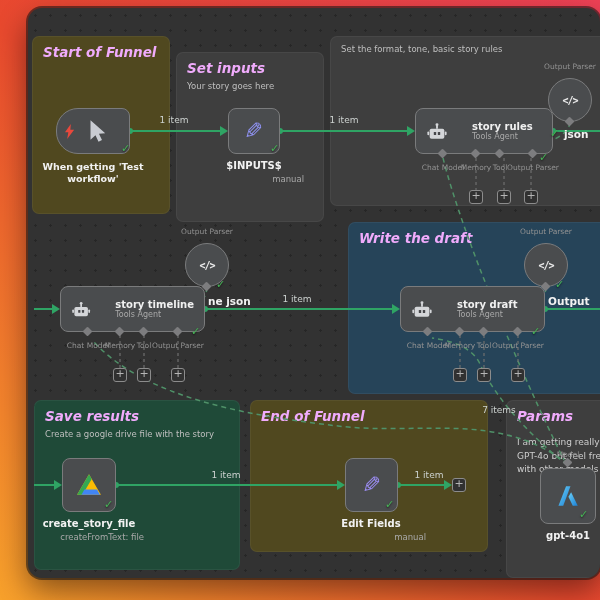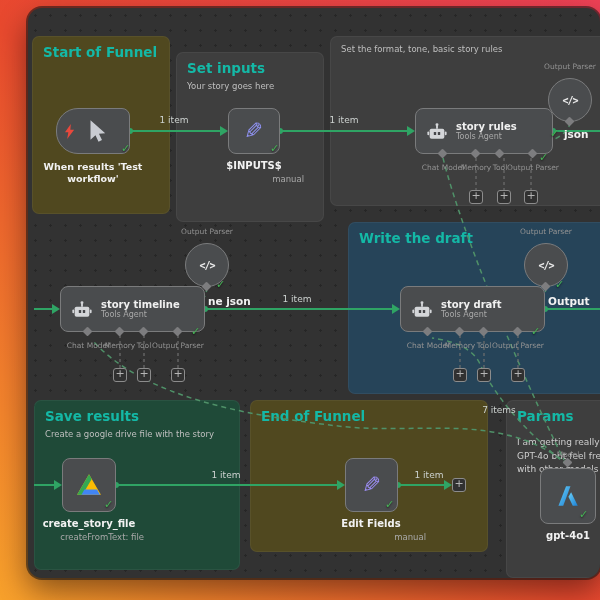--- a/index.html
+++ b/index.html
@@ -10,30 +10,30 @@
   }
   #canvas{
     position:absolute;left:28px;top:8px;width:572px;height:570px;
     background-color:#323232;
     background-image:radial-gradient(#262626 1.1px, transparent 1.4px);
     background-size:15px 15px;
     border-radius:14px;overflow:hidden;
     box-shadow:0 0 0 2px rgba(20,20,20,.55), 0 12px 30px rgba(0,0,0,.45);
   }
   .sticky{position:absolute;border-radius:7px;padding:7px 10px;box-sizing:border-box;z-index:1;border:1px solid rgba(255,255,255,.05);}
-  .sticky .t{font-size:13.5px;font-weight:bold;color:#14b8a6;margin:0 0 5px 0;white-space:nowrap;}
+  .sticky .t{font-size:13.5px;font-weight:bold;color:#f0abfc;margin:0 0 5px 0;white-space:nowrap;font-style:italic;}
   .sticky .s{font-size:8.5px;color:#bfbfbf;line-height:1.4;white-space:nowrap;}
   .olive{background:#50481f;}
   .gray{background:#3e3e3e;}
   .blue{background:#264459;}
   .green{background:#1f4a38;}
   svg.wires{position:absolute;left:0;top:0;z-index:2;}
   .node{position:absolute;background:#4a4c4e;border:1px solid #7a7b7c;border-radius:8px;z-index:3;display:flex;align-items:center;justify-content:center;box-sizing:border-box;}
   .trig{border-radius:22px 8px 8px 22px;justify-content:flex-start;gap:9px;padding-left:8px;}
-  .agent{justify-content:flex-start;gap:8px;padding:0 10px;}
+  .agent{justify-content:flex-start;gap:24px;padding:0 10px;}
   .circle{border-radius:50%;}
   .node .nm{font-size:10px;font-weight:bold;color:#f0f0f0;white-space:nowrap;}
   .node .ns{font-size:8px;color:#a9a9a9;white-space:nowrap;}
   .nlabel{position:absolute;z-index:3;text-align:center;font-weight:bold;color:#f2f2f2;font-size:10px;white-space:nowrap;}
   .nsub{position:absolute;z-index:3;text-align:right;color:#a9a9a9;font-size:8.5px;white-space:nowrap;}
   .ilabel{position:absolute;z-index:3;text-align:center;color:#cdd2d0;font-size:9px;width:44px;white-space:nowrap;}
   .clabel{position:absolute;z-index:3;text-align:center;font-size:7.5px;color:#929292;white-space:nowrap;}
   .diamond{position:absolute;width:7px;height:7px;background:#7d7d7f;transform:rotate(45deg);border-radius:1px;z-index:3;}
   .plus{position:absolute;width:14px;height:14px;background:#313131;border:1.5px solid #8c8c8c;border-radius:3px;color:#b5b5b5;font-size:11px;line-height:10px;text-align:center;z-index:3;box-sizing:border-box;}
   .check{position:absolute;color:#46b556;font-size:11px;font-weight:bold;z-index:4;text-shadow:0 1px 2px rgba(0,0,0,.6);}
@@ -127,21 +127,21 @@
 
   <div class="node trig" style="left:28px;top:100px;width:74px;height:46px;">
     <svg viewBox="0 0 12 18" width="10" height="15">
         <path d="M7 0 L0 10 H4 L2.6 18 L11 7 H6.4 Z" fill="#e8483c"></path>
       </svg>
     <svg viewBox="0 0 24 24" width="26" height="26">
         <path d="M6 2 L6 20 L10.6 16 L13.4 22 L16.6 20.4 L13.8 14.6 L19.6 14 Z" fill="#c9ccd2"></path>
       </svg>
   </div>
   <div class="check" style="left:93px;top:134px;">✓</div>
-  <div class="nlabel" style="left:13px;top:153px;width:104px;white-space:normal;font-size:9.5px;line-height:1.3;">When results 'Test workflow'</div>
+  <div class="nlabel" style="left:13px;top:153px;width:104px;white-space:normal;font-size:9.5px;line-height:1.3;">When getting 'Test workflow'</div>
   <div class="ilabel" style="left:124px;top:107px;">1 item</div>
 
   <div class="node" style="left:200px;top:100px;width:52px;height:46px;">
     <span class="pencil">✎</span>
   </div>
   <div class="check" style="left:242px;top:134px;">✓</div>
   <div class="nlabel" style="left:176px;top:152px;width:100px;">$INPUTS$</div>
   <div class="nsub" style="left:176px;top:166px;width:100px;">manual</div>
   <div class="ilabel" style="left:294px;top:107px;">1 item</div>
 

